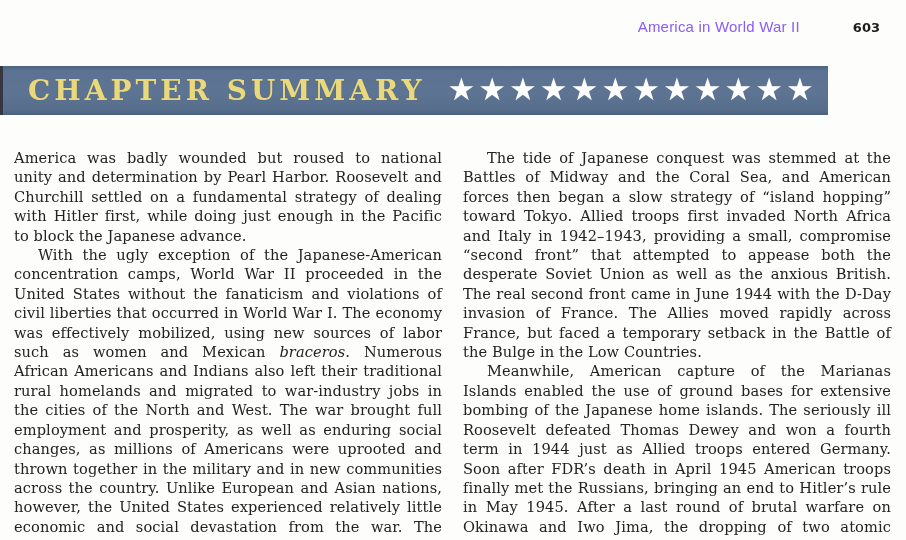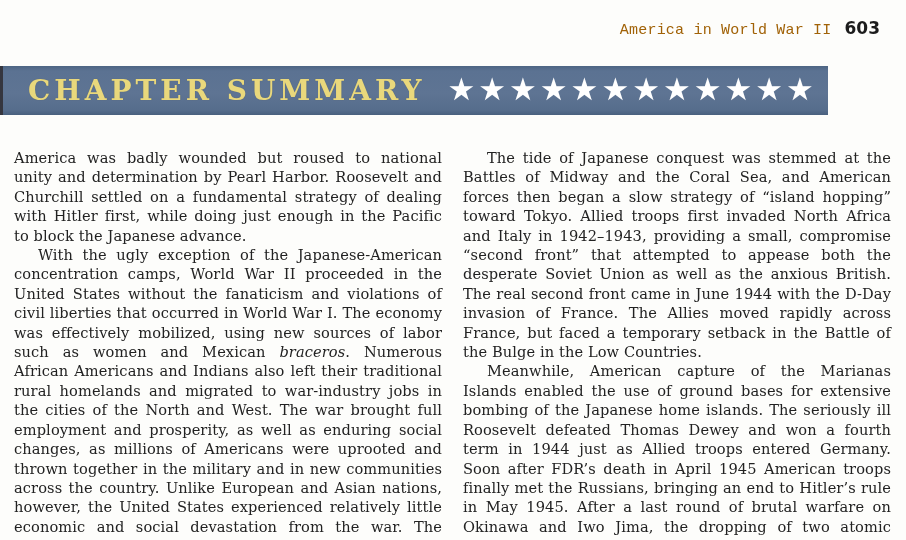--- a/index.html
+++ b/index.html
@@ -17,30 +17,31 @@
   
   .page-header {
     position: absolute;
     top: 18px;
     right: 26px;
     display: flex;
     align-items: baseline;
     gap: 13px;
   }
   .running-head {
-    font-family: Liberation Mono, monospace;
+    font-family: Liberation Sans, sans-serif;
     font-size: 15px;
-    color: #a16207;
+    color: #8b5cf6;
     letter-spacing: 0.2px;
   }
   .page-number {
     font-family: "DejaVu Sans", "Liberation Sans", sans-serif;
     font-weight: bold;
-    font-size: 17px;
+    font-size: 13px;
     color: #1c1c1c;
+    margin-left: 40px;
   }
 
   
   .banner {
     position: absolute;
     top: 66px;
     left: 0;
     width: 828px;
     height: 49px;
     background: linear-gradient(180deg, #4d6583 0%, #5b7292 10%, #5e7493 55%, #566d8c 90%, #49607e 100%);

